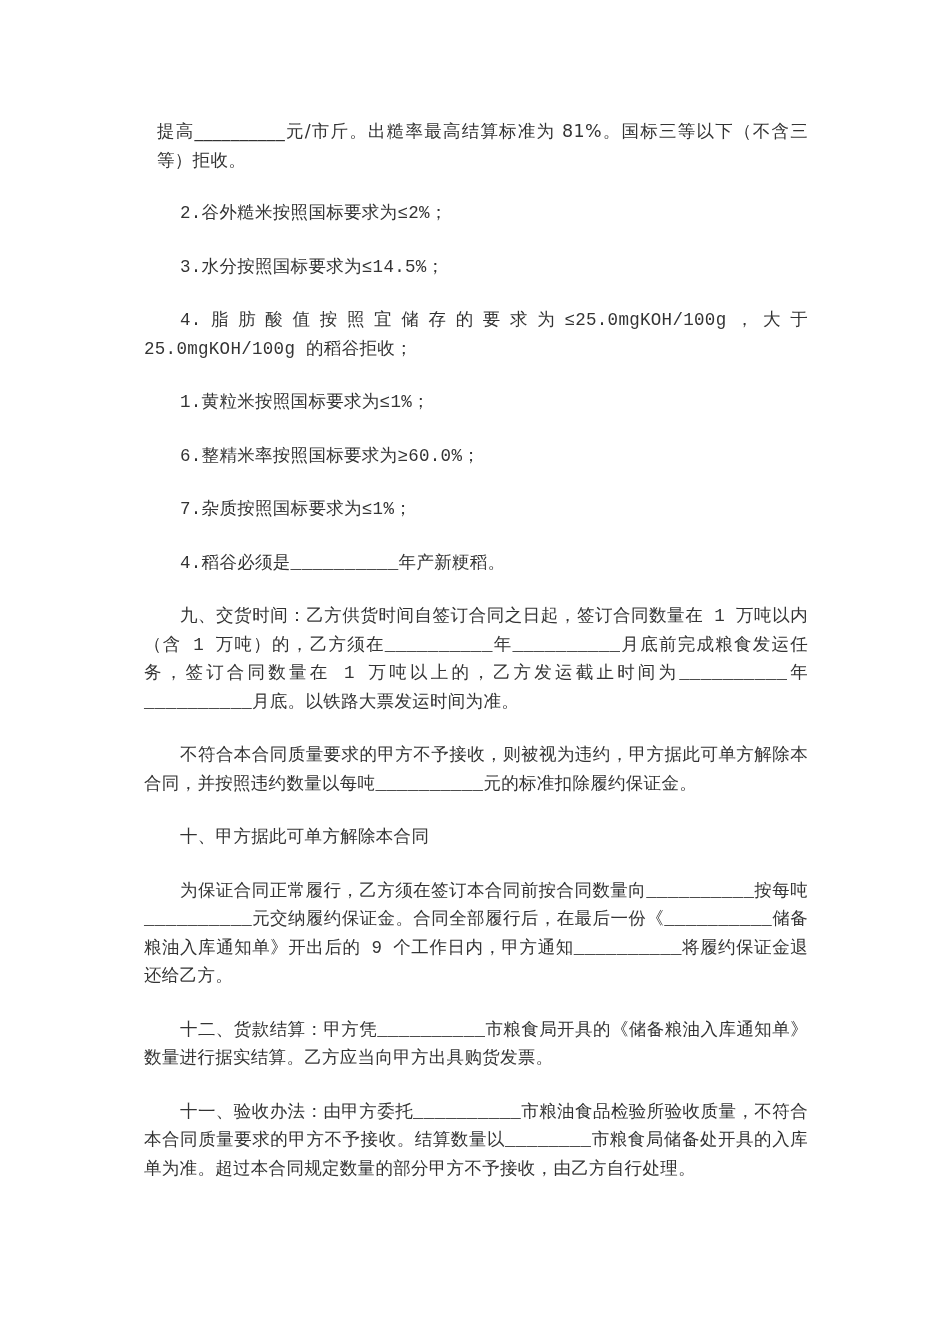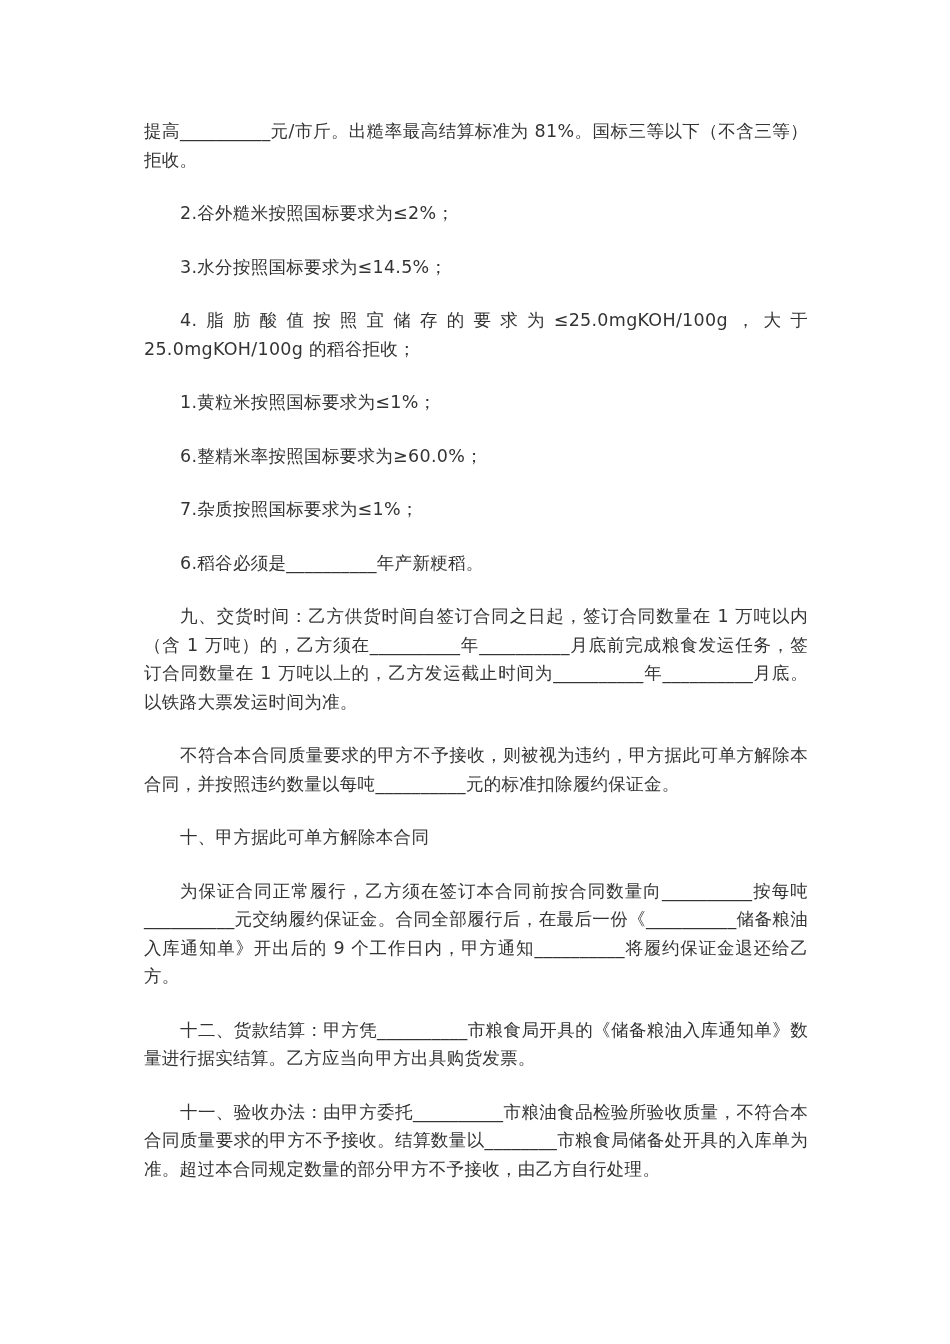--- a/index.html
+++ b/index.html
@@ -9,34 +9,34 @@
       left: 144px;
       top: 117px;
       width: 664px;
       font-family: "DejaVu Sans", "Liberation Sans", sans-serif;
       font-size: 17.5px;
       line-height: 28.5px;
       color: #333333;
       letter-spacing: 0.3px;
     }
     .p { margin: 0 0 25px 0; text-align: justify; }
-    .p.indent { text-indent: 36px; }
-    .p.first { text-indent: 0; }
+    .p.indent { text-indent: 36px; font-family: Liberation Mono, monospace; }
+    .p.first { text-indent: 0; margin-left: 13px; }
   </style>
 </head>
 <body>
 
 <div class="page">
   <p class="p first">提高__________元/市斤。出糙率最高结算标准为 81%。国标三等以下（不含三等）拒收。</p>
   <p class="p indent">2.谷外糙米按照国标要求为≤2%；</p>
   <p class="p indent">3.水分按照国标要求为≤14.5%；</p>
   <p class="p indent">4.脂肪酸值按照宜储存的要求为≤25.0mgKOH/100g，大于 25.0mgKOH/100g 的稻谷拒收；</p>
   <p class="p indent">1.黄粒米按照国标要求为≤1%；</p>
   <p class="p indent">6.整精米率按照国标要求为≥60.0%；</p>
   <p class="p indent">7.杂质按照国标要求为≤1%；</p>
-  <p class="p indent">6.稻谷必须是__________年产新粳稻。</p>
+  <p class="p indent">4.稻谷必须是__________年产新粳稻。</p>
   <p class="p indent">九、交货时间：乙方供货时间自签订合同之日起，签订合同数量在 1 万吨以内（含 1 万吨）的，乙方须在__________年__________月底前完成粮食发运任务，签订合同数量在 1 万吨以上的，乙方发运截止时间为__________年__________月底。以铁路大票发运时间为准。</p>
   <p class="p indent">不符合本合同质量要求的甲方不予接收，则被视为违约，甲方据此可单方解除本合同，并按照违约数量以每吨__________元的标准扣除履约保证金。</p>
   <p class="p indent">十、甲方据此可单方解除本合同</p>
   <p class="p indent">为保证合同正常履行，乙方须在签订本合同前按合同数量向__________按每吨__________元交纳履约保证金。合同全部履行后，在最后一份《__________储备粮油入库通知单》开出后的 9 个工作日内，甲方通知__________将履约保证金退还给乙方。</p>
   <p class="p indent">十二、货款结算：甲方凭__________市粮食局开具的《储备粮油入库通知单》数量进行据实结算。乙方应当向甲方出具购货发票。</p>
   <p class="p indent">十一、验收办法：由甲方委托__________市粮油食品检验所验收质量，不符合本合同质量要求的甲方不予接收。结算数量以________市粮食局储备处开具的入库单为准。超过本合同规定数量的部分甲方不予接收，由乙方自行处理。</p>
 </div>
 
 </body></html>

